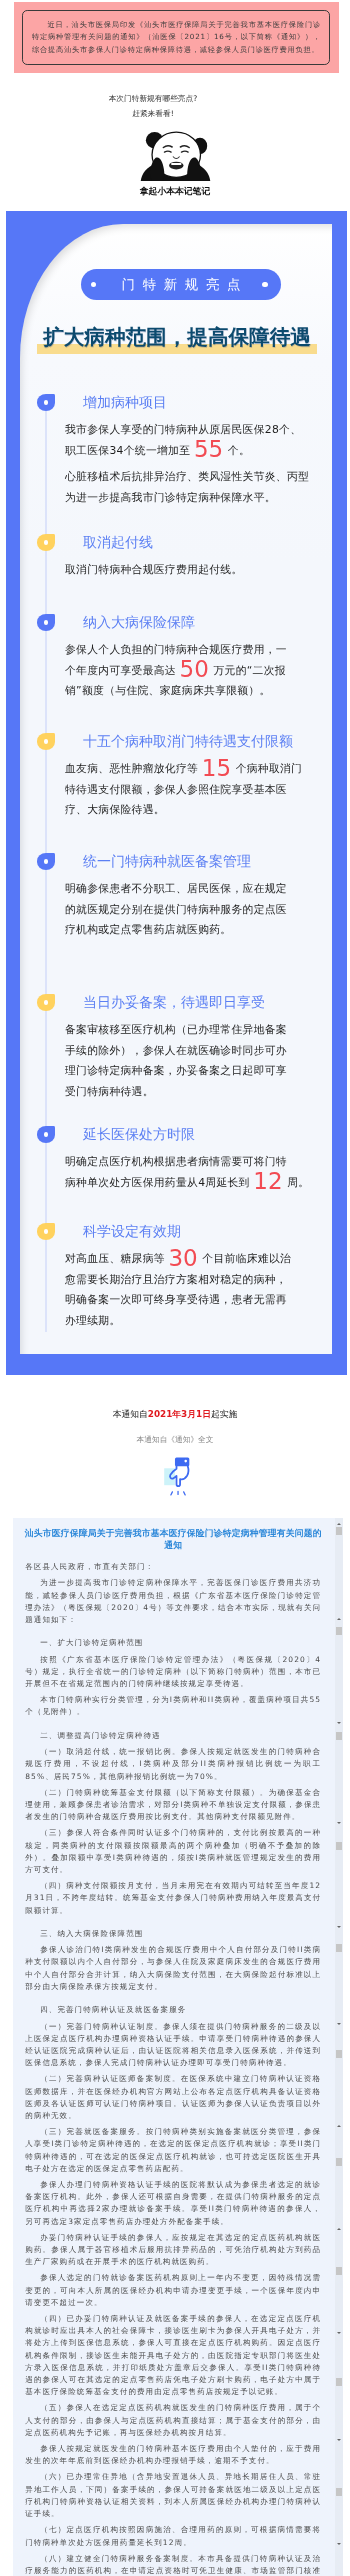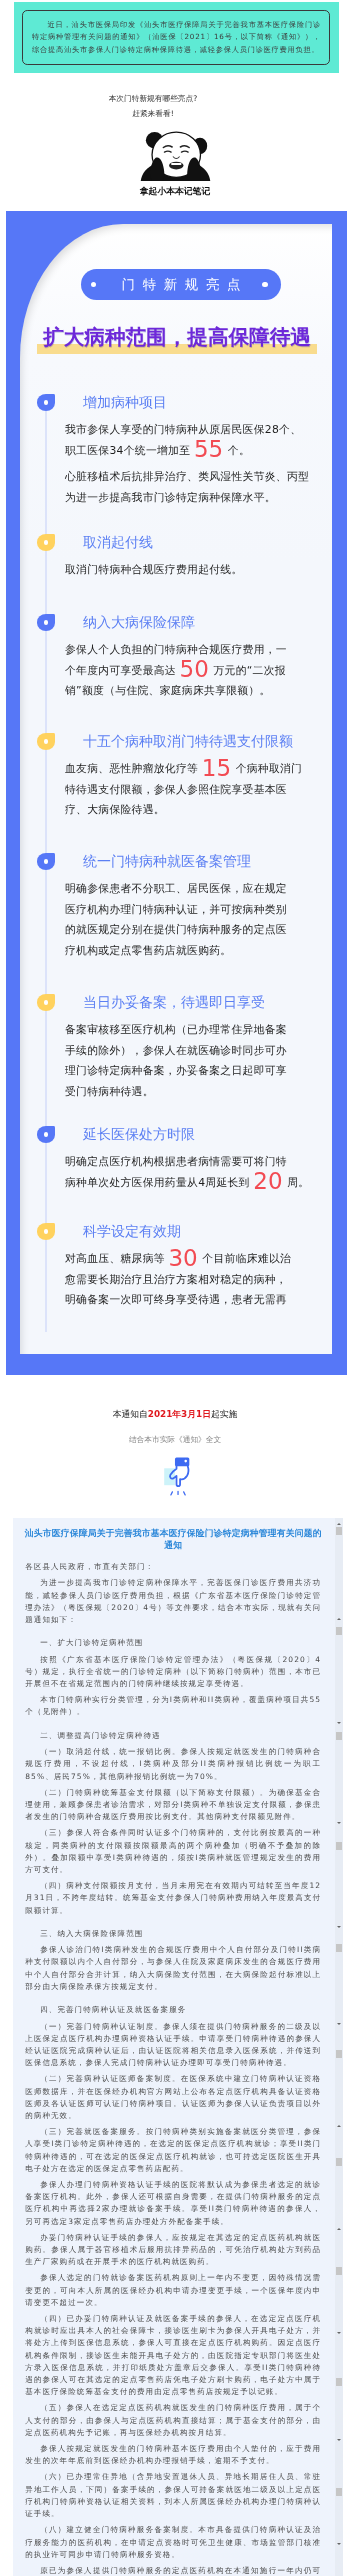--- a/index.html
+++ b/index.html
@@ -1,37 +1,37 @@
 <!DOCTYPE html>
 <html style="font-size:8.2px"><head>
 <meta charset="utf-8">
 <style>
 html,body{margin:0;padding:0}
 body{position:relative;width:350px;height:3436px;overflow:hidden;background:#ffffff;font-family:"DejaVu Sans","Liberation Sans",sans-serif;color:#222}
 
 
-.intro{position:absolute;left:14px;top:1.5px;width:325px;height:71px;background:#5eead4}
+.intro{position:absolute;left:14px;top:1.5px;width:325px;height:71px;background:#fca5a5}
 .intro-box{position:absolute;left:8.2px;top:8.2px;width:308px;height:55px;box-sizing:border-box;border:0.8px solid #3a3a3a;border-radius:5.2px;padding:8.2px 8.2px 0 8.8px}
 .intro-text{margin:0;font-size:7.2px;letter-spacing:0.8px;line-height:12.6px;text-indent:15.5px;text-align:justify;color:#3b3b3b}
 
 
 .teaser-line{position:absolute;left:0;width:306px;text-align:center;font-size:7.7px;line-height:11.3px;color:#333}
 .t1{top:93px}.t2{top:108px}
 .sticker{position:absolute;left:140px;top:131px;width:71px;height:50px}
 .sticker-caption{position:absolute;left:0;top:185px;width:350px;text-align:center;font-size:8.8px;line-height:13.4px;font-weight:bold;color:#111}
 
 
 .frame{position:absolute;left:5.7px;top:211px;width:341px;height:1164px;background:#5677F7}
 .paper{position:absolute;left:14px;top:13.4px;width:312px;height:1130px;background:linear-gradient(180deg,#ffffff 0%,#F7F9FD 12%,#F4F7FC 30%,#F4F7FC 100%);border-top-left-radius:103px 134px;box-shadow:inset 5.2px 6.2px 8.2px -4.1px rgba(0,0,0,0.14)}
 .badge{position:absolute;left:81px;top:269px;width:200px;height:31px;border-radius:15.5px;background:#5677F7;z-index:2}
 .badge-dot{position:absolute;top:13px;width:5.2px;height:5.2px;border-radius:50%;background:#fff}
 .badge-dot.l{left:10.3px}.badge-dot.r{right:13.4px}
 .badge-text{position:absolute;left:0;top:0;width:100%;height:31px;line-height:31px;text-align:center;color:#fff;font-size:13.4px;letter-spacing:7.7px;text-indent:7.7px;font-weight:500}
 .headline-bar{position:absolute;left:37px;top:344px;width:280px;height:9.8px;background:#F9DC8E;z-index:2}
-.headline{position:absolute;left:37px;top:327px;width:280px;height:20.6px;line-height:20.6px;text-align:center;font-family:"DejaVu Serif","Liberation Serif",serif;font-size:20.6px;font-weight:900;color:#6d28d9;text-shadow:0.5px 1px 0 rgba(40,60,140,0.22);white-space:nowrap;z-index:3}
+.headline{position:absolute;left:37px;top:327px;width:280px;height:20.6px;line-height:20.6px;text-align:center;font-family:"DejaVu Serif","Liberation Serif",serif;font-size:20.6px;font-weight:900;color:#0c4a6e;text-shadow:0.5px 1px 0 rgba(40,60,140,0.22);white-space:nowrap;z-index:3}
 .timeline{position:absolute;left:45px;top:411px;width:1.5px;height:921px;background:#DCE3FA;z-index:2}
 
 .hl-section{position:absolute;left:0;width:350px;z-index:3}
 .hl-section:nth-child(1){top:392px}
 .hl-section:nth-child(2){top:532px}
 .hl-section:nth-child(3){top:612px}
 .hl-section:nth-child(4){top:731px}
 .hl-section:nth-child(5){top:851px}
 .hl-section:nth-child(6){top:992px}
 .hl-section:nth-child(7){top:1124px}
@@ -151,21 +151,20 @@
         <div class="hl-line"><span class="hl-text">疗、大病保险待遇。</span></div>
       </div>
     </div>
     <div class="hl-section">
       <span class="hl-icon blue">
         <span class="hl-dot"></span>
       </span>
       <div class="hl-title">统一门特病种就医备案管理</div>
       <div class="hl-body">
         <div class="hl-line"><span class="hl-text">明确参保患者不分职工、居民医保，应在规定</span></div>
-        <div class="hl-line"><span class="hl-text">医疗机构办理门特病种认证，并可按病种类别</span></div>
         <div class="hl-line"><span class="hl-text">的就医规定分别在提供门特病种服务的定点医</span></div>
         <div class="hl-line"><span class="hl-text">疗机构或定点零售药店就医购药。</span></div>
       </div>
     </div>
     <div class="hl-section">
       <span class="hl-icon yellow">
         <span class="hl-dot"></span>
       </span>
       <div class="hl-title">当日办妥备案，待遇即日享受</div>
       <div class="hl-body">
@@ -175,40 +174,41 @@
         <div class="hl-line"><span class="hl-text">受门特病种待遇。</span></div>
       </div>
     </div>
     <div class="hl-section">
       <span class="hl-icon blue">
         <span class="hl-dot"></span>
       </span>
       <div class="hl-title">延长医保处方时限</div>
       <div class="hl-body">
         <div class="hl-line"><span class="hl-text">明确定点医疗机构根据患者病情需要可将门特</span></div>
-        <div class="hl-line"><span class="hl-text">病种单次处方医保用药量从4周延长到</span><span class="hl-num">20</span><span class="hl-text">周。</span></div>
+        <div class="hl-line"><span class="hl-text">病种单次处方医保用药量从4周延长到</span><span class="hl-num">12</span><span class="hl-text">周。</span></div>
       </div>
     </div>
     <div class="hl-section">
       <span class="hl-icon yellow">
         <span class="hl-dot"></span>
       </span>
       <div class="hl-title">科学设定有效期</div>
       <div class="hl-body">
         <div class="hl-line"><span class="hl-text">对高血压、糖尿病等</span><span class="hl-num">30</span><span class="hl-text">个目前临床难以治</span></div>
         <div class="hl-line"><span class="hl-text">愈需要长期治疗且治疗方案相对稳定的病种，</span></div>
         <div class="hl-line"><span class="hl-text">明确备案一次即可终身享受待遇，患者无需再</span></div>
+        <div class="hl-line"><span class="hl-text">办理续期。</span></div>
       </div>
     </div>
   </div>
 
 <div class="effective">
   <span>本通知自</span><span class="date">2021年3月1日</span><span>起实施</span>
 </div>
-<div class="scroll-hint">结合本市实际《通知》全文</div>
+<div class="scroll-hint">本通知自《通知》全文</div>
 <svg class="hand" viewBox="0 0 60 82" xmlns="http://www.w3.org/2000/svg">
   <rect x="6" y="24" width="21" height="33" fill="#CDF3F9"></rect>
   <rect x="27" y="3" width="28" height="17" rx="3" fill="#3D6AF2"></rect>
   <circle cx="48" cy="10" r="2.5" fill="#fff"></circle>
   <path d="M30 20 L30 25 C24 29 20 33 18 37 C16 41 19 45 23 44 C26 43 28 41 30 39 L30 55 C30 60 37 60 37 55 L37 45 C42 47 47 44 51 38 C54 32 54 26 52 20" stroke="#3D6AF2" stroke-width="3.5" fill="none" stroke-linecap="round" stroke-linejoin="round"></path>
   <path d="M22 70 L19 76 M33 69 L33 75 M44 70 L47 76" stroke="#3D6AF2" stroke-width="2.5" stroke-linecap="round"></path>
 </svg>
 
 <div class="notice">
   <div class="notice-content">
@@ -230,20 +230,21 @@
         <p class="nb para">（一）完善门特病种认证制度。参保人须在提供门特病种服务的二级及以上医保定点医疗机构办理病种资格认证手续。申请享受门特病种待遇的参保人经认证医院完成病种认证后，由认证医院将相关信息录入医保系统，并传送到医保信息系统，参保人完成门特病种认证办理即可享受门特病种待遇。</p>
         <p class="nb para">（二）完善病种认证医师备案制度。在医保系统中建立门特病种认证资格医师数据库，并在医保经办机构官方网站上公布各定点医疗机构具备认证资格医师及各认证医师可认证门特病种项目。认证医师为参保人认证负责项目以外的病种无效。</p>
         <p class="nb para">（三）完善就医备案服务。按门特病种类别实施备案就医分类管理，参保人享受I类门诊特定病种待遇的，在选定的医保定点医疗机构就诊；享受II类门特病种待遇的，可在选定的医保定点医疗机构就诊，也可持选定医院医生开具电子处方在选定的医保定点零售药店配药。</p>
         <p class="nb para">参保人办理门特病种资格认证手续的医院将默认成为参保患者选定的就诊备案医疗机构。此外，参保人还可根据自身需要，在提供门特病种服务的定点医疗机构中再选择2家办理就诊备案手续。享受II类门特病种待遇的参保人，另可再选定3家定点零售药店办理处方外配备案手续。</p>
         <p class="nb para">办妥门特病种认证手续的参保人，应按规定在其选定的定点医药机构就医购药。参保人属于器官移植术后服用抗排异药品的，可凭治疗机构处方到药品生产厂家购药或在开展手术的医疗机构就医购药。</p>
         <p class="nb para">参保人选定的门特就诊备案医药机构原则上一年内不变更，因特殊情况需变更的，可向本人所属的医保经办机构申请办理变更手续，一个医保年度内申请变更不超过一次。</p>
         <p class="nb para">（四）已办妥门特病种认证及就医备案手续的参保人，在选定定点医疗机构就诊时应出具本人的社会保障卡，接诊医生刷卡为参保人开具电子处方，并将处方上传到医保信息系统，参保人可直接在定点医疗机构购药。因定点医疗机构条件限制，接诊医生未能开具电子处方的，由医院指定专职部门将医生处方录入医保信息系统，并打印纸质处方盖章后交参保人。享受II类门特病种待遇的参保人可在其选定的定点零售药店凭电子处方刷卡购药，电子处方中属于基本医疗保险统筹基金支付的费用由定点零售药店按规定予以记账。</p>
         <p class="nb para">（五）参保人在选定定点医药机构就医发生的门特病种医疗费用，属于个人支付的部分，由参保人与定点医药机构直接结算；属于基金支付的部分，由定点医药机构先予记账，再与医保经办机构按月结算。</p>
         <p class="nb para">参保人按规定就医发生的门特病种基本医疗费用由个人垫付的，应于费用发生的次年年底前到医保经办机构办理报销手续，逾期不予支付。</p>
         <p class="nb para">（六）已办理常住异地（含异地安置退休人员、异地长期居住人员、常驻异地工作人员，下同）备案手续的，参保人可持备案就医地二级及以上定点医疗机构门特病种资格认证相关资料，到本人所属医保经办机构办理门特病种认证手续。</p>
+        <p class="nb para">（七）定点医疗机构按照因病施治、合理用药的原则，可根据病情需要将门特病种单次处方医保用药量延长到12周。</p>
         <p class="nb para">（八）建立健全门特病种服务备案制度。本市具备提供门特病种认证及治疗服务能力的医药机构，在申请定点资格时可凭卫生健康、市场监管部门核准的执业许可同步申请门特病种服务资格。</p>
         <p class="nb para">原已为参保人提供门特病种服务的定点医药机构在本通知施行一年内仍可按原规定为参保人提供服务，一年过渡期期满后应按照规定完善相关手续。</p>
         <p class="nb heading">五、其他规定</p>
         <p class="nb para">（一）本通知实施前已享受门特病种待遇的参保人，可按本通知规定的标准享受待遇直至有效期届满。按本通知规定属于设定有效期的病种，参保人必须在有效期届满前重新办理病种认证及就医备案手续方可继续享受待遇；属于长期有效的病种，不必再重新办理认证，可长期享受待遇。</p>
       </div>
 
   </div>
 
   <div class="sb">
     <span class="sb-up" style="top:4.6px"></span>

